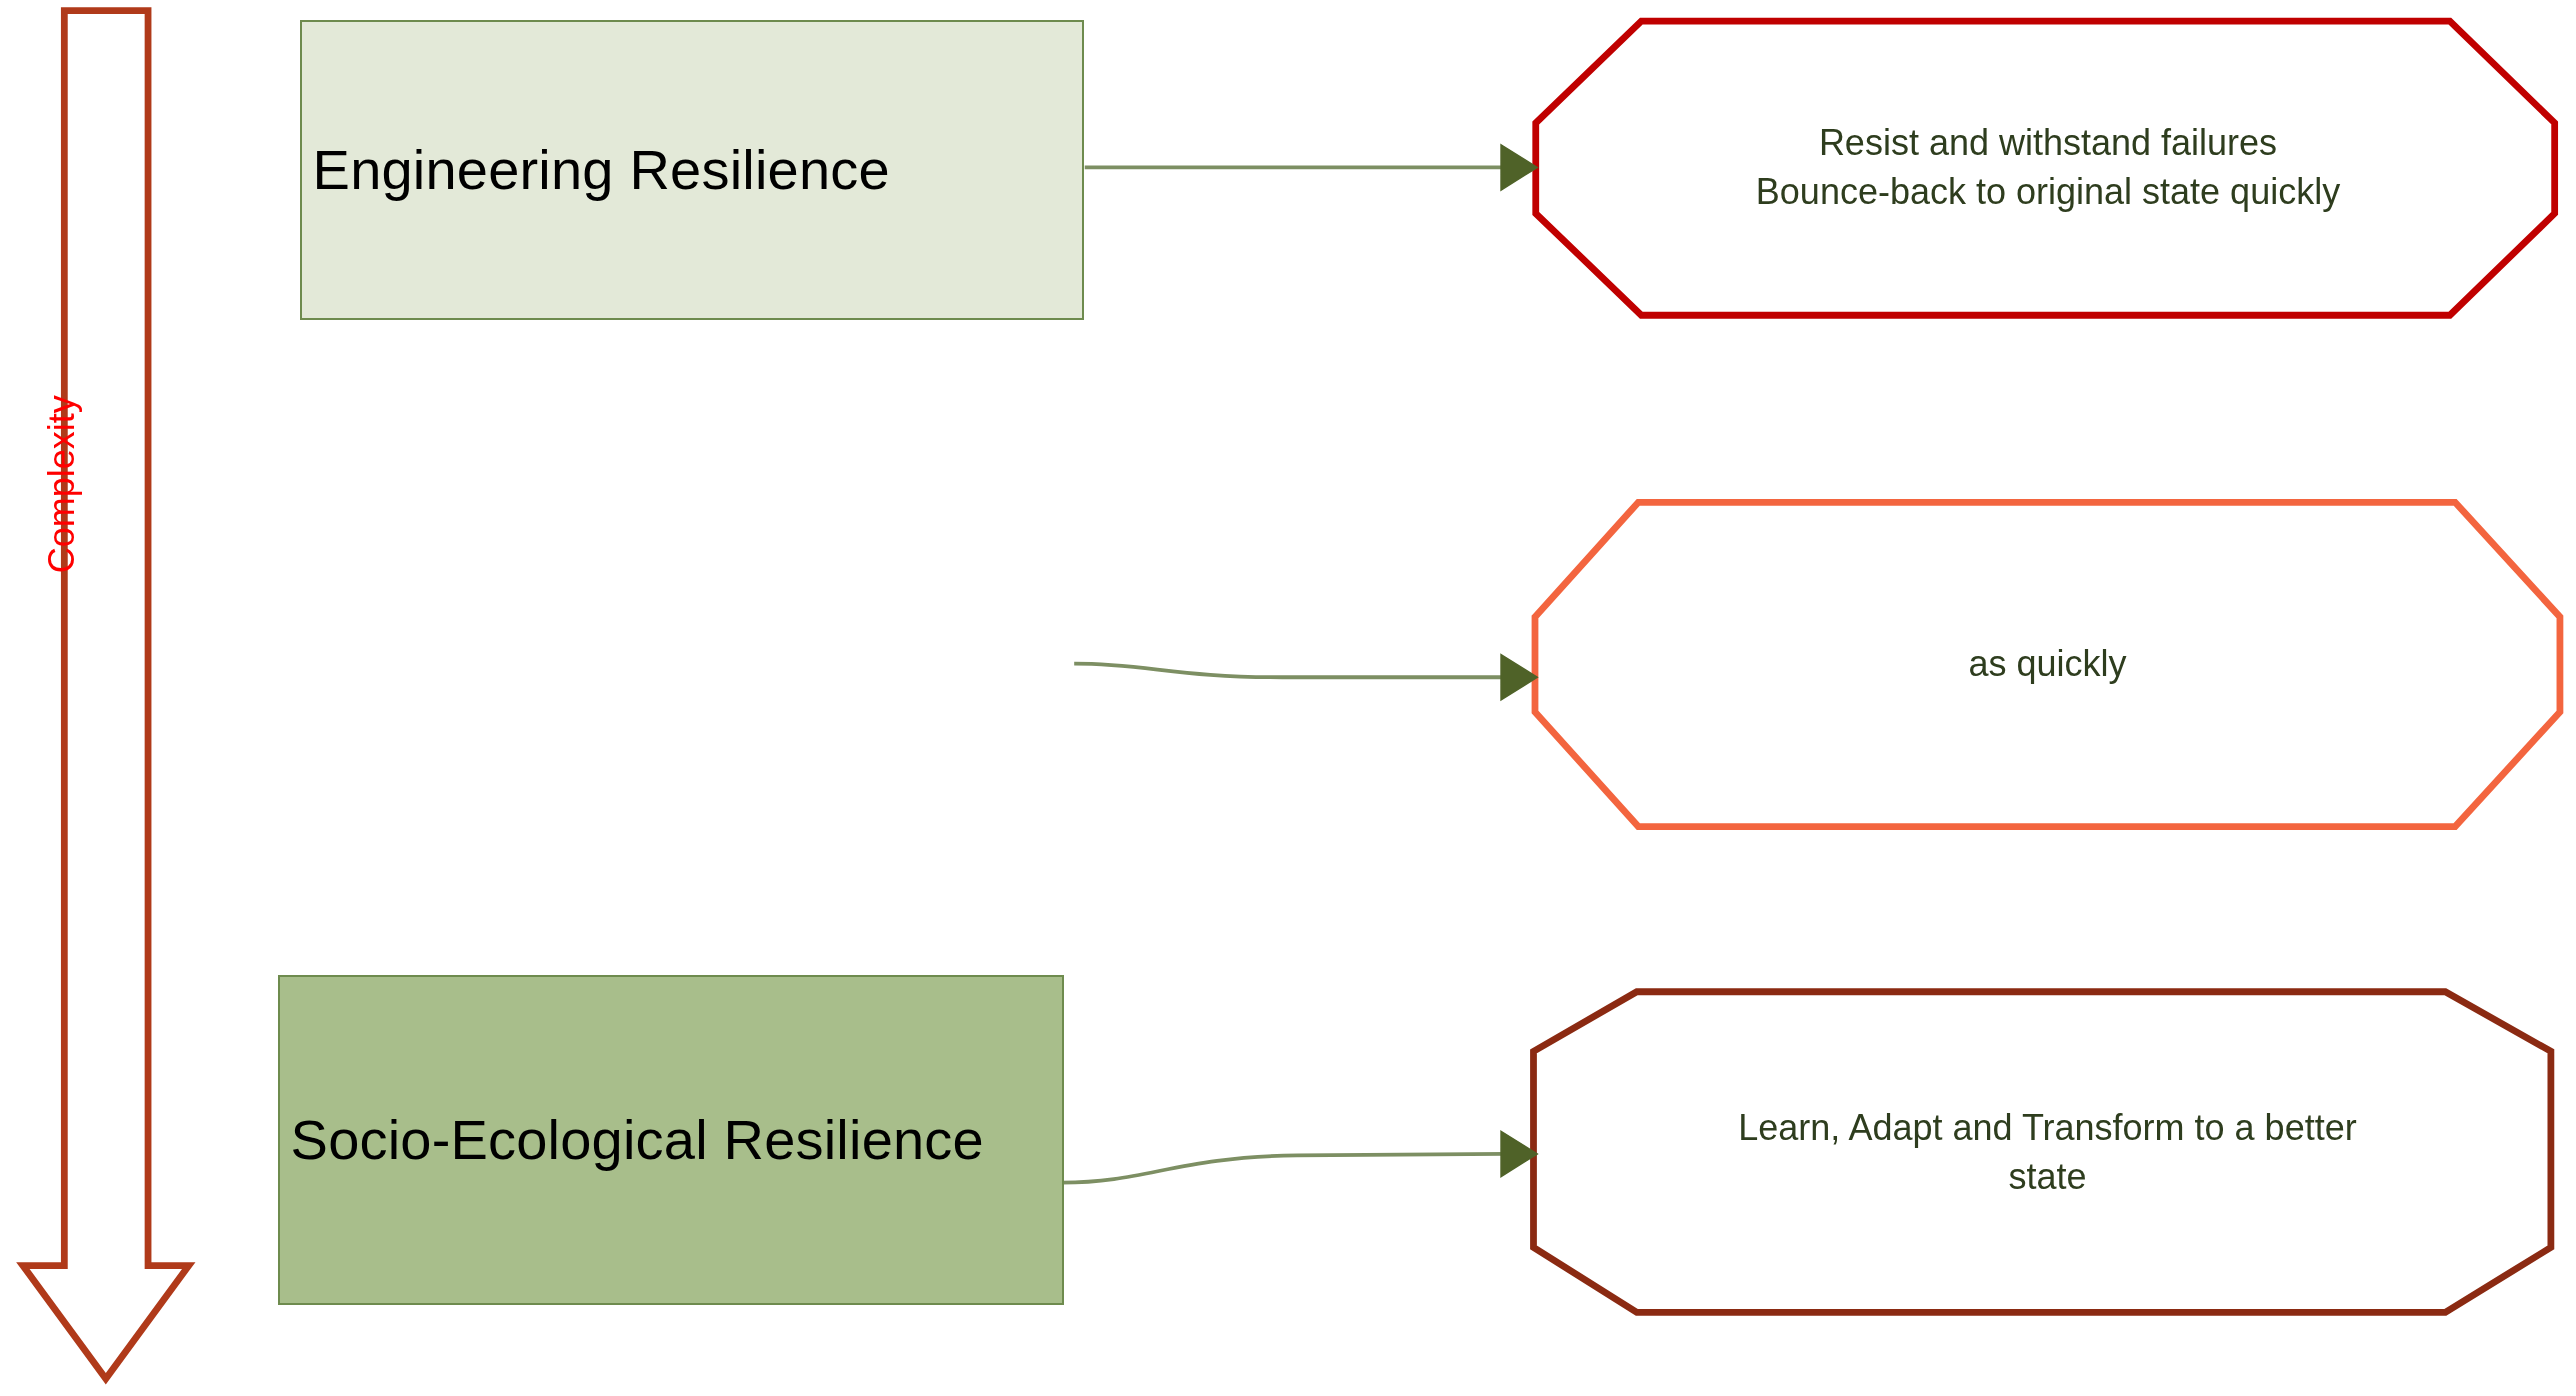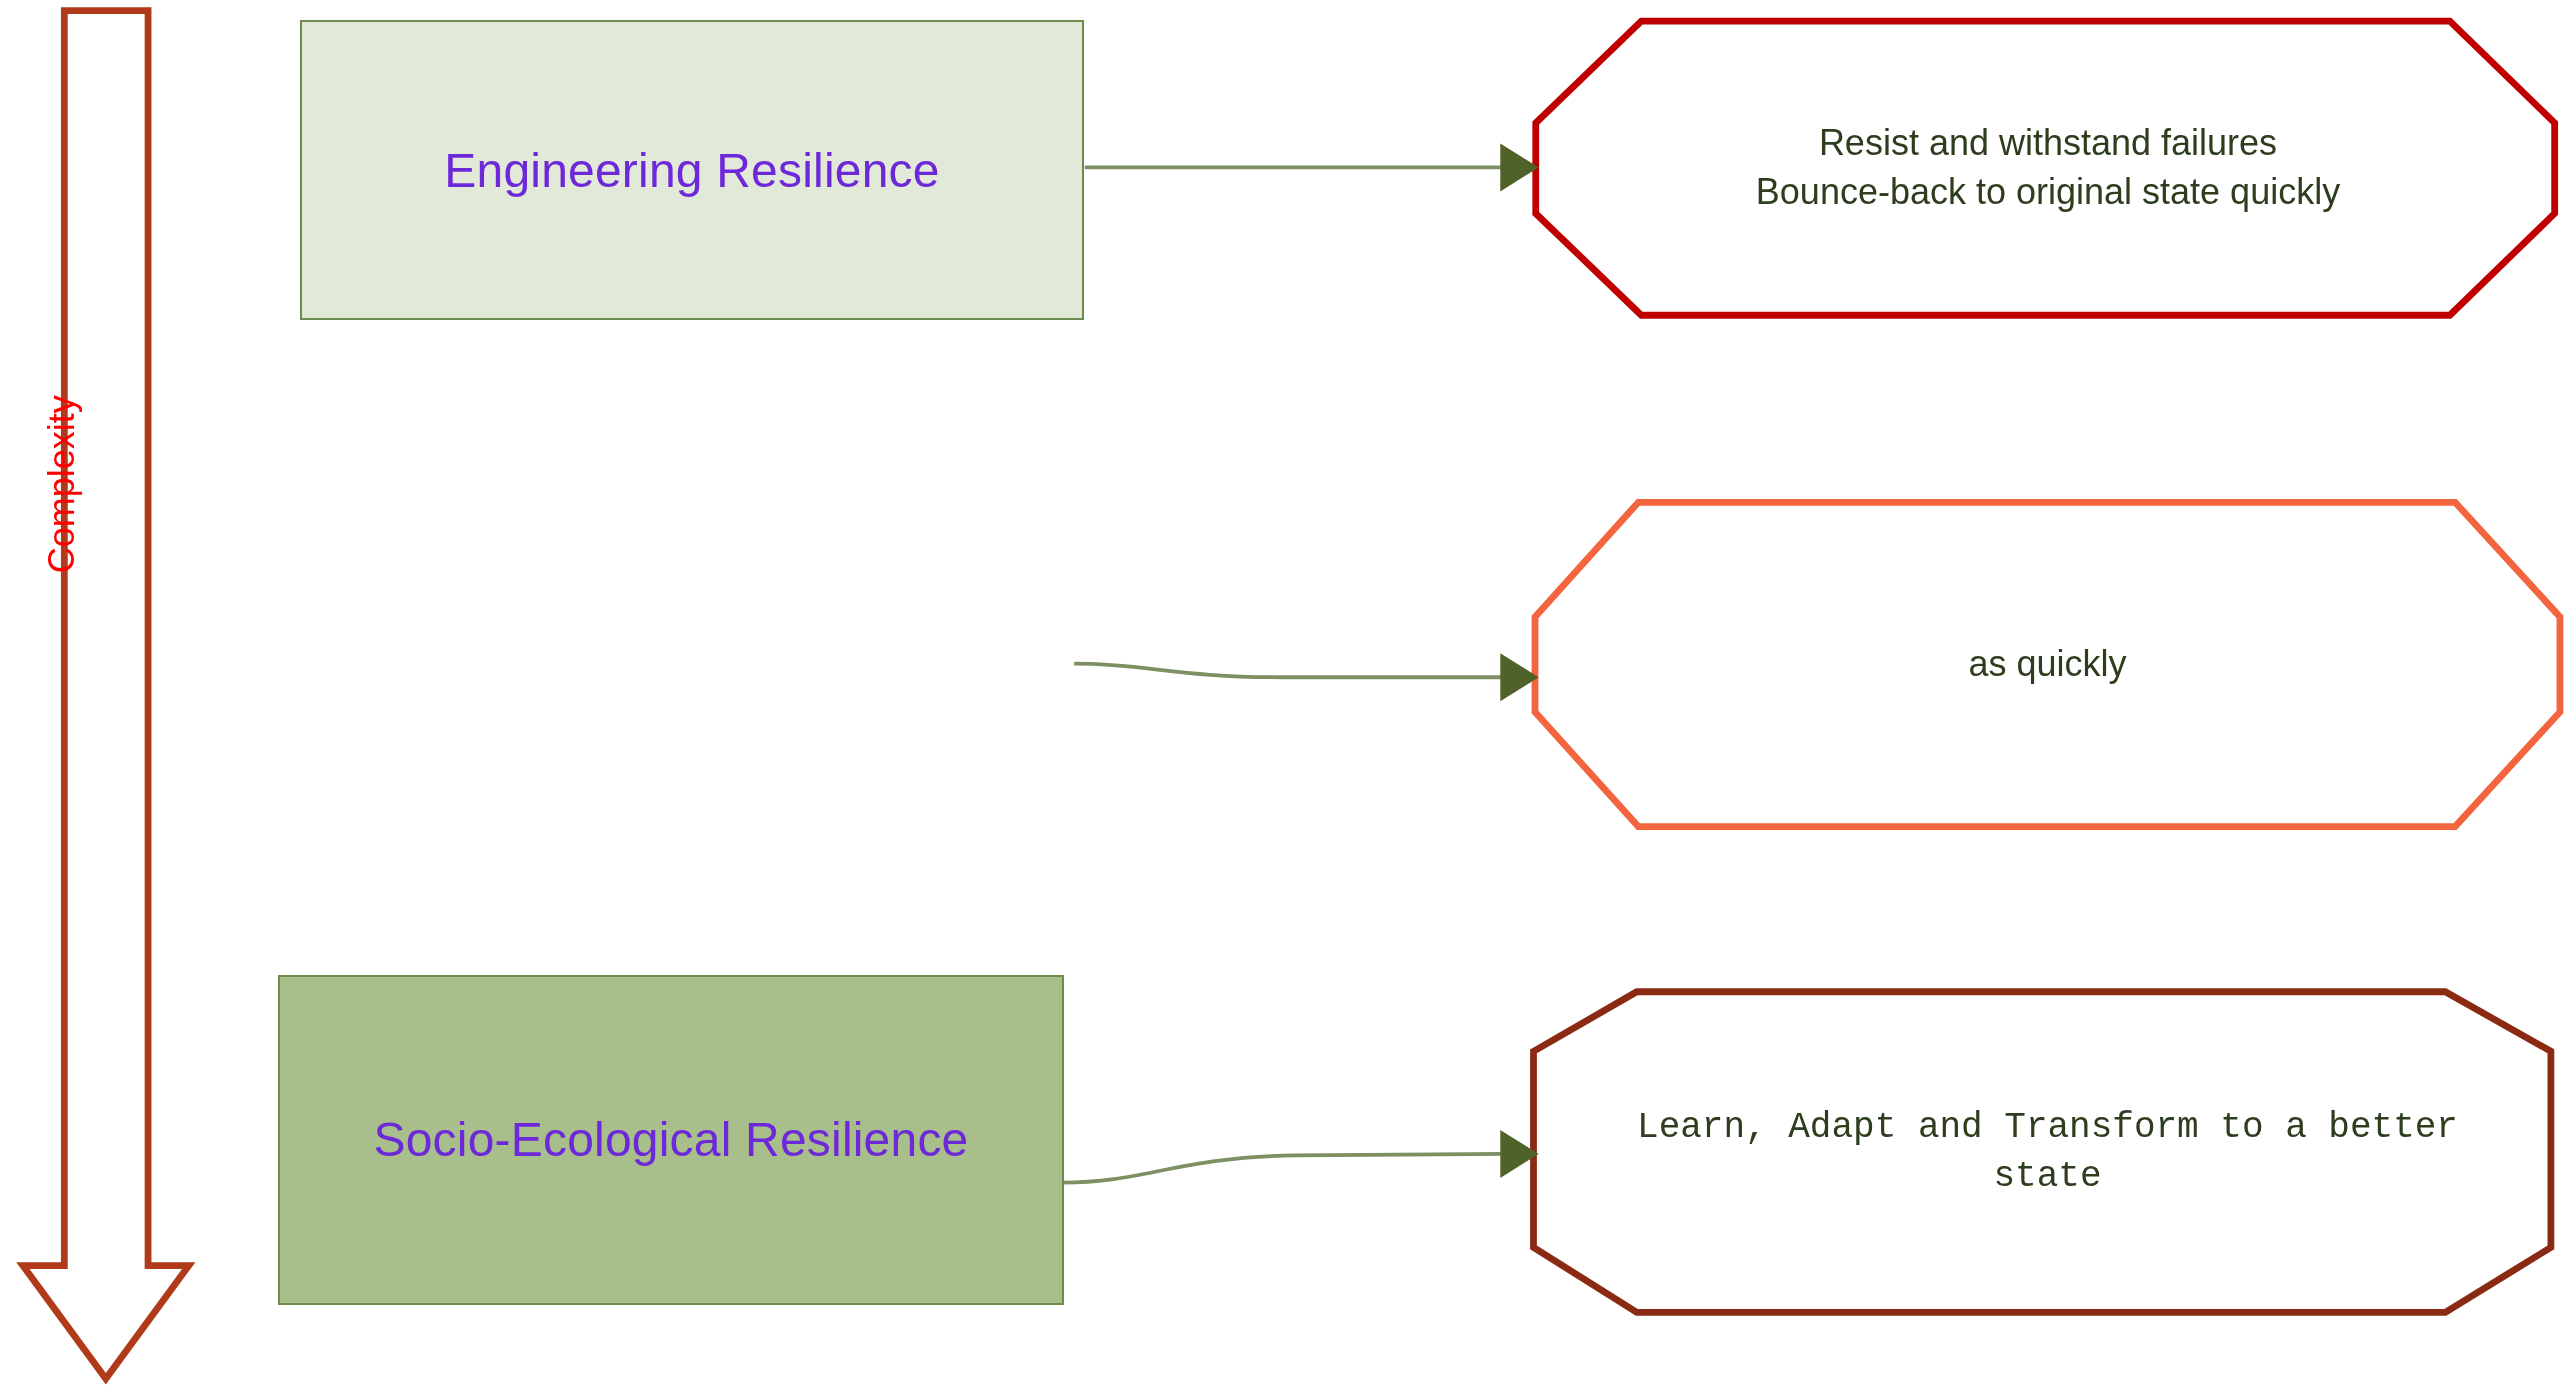--- a/index.html
+++ b/index.html
@@ -25,23 +25,23 @@
     height: 1396px;
     pointer-events: none;
   }
   .node-box {
     position: absolute;
     box-sizing: border-box;
     border: 2.3px solid #6E8B4E;
     display: flex;
     align-items: center;
     justify-content: center;
-    text-align: center;
-    color: #6d28d9;
-    font-size: 48px;
+    text-align: left;
+    color: #000000;
+    font-size: 56px;
     line-height: 1.15;
     letter-spacing: 0.2px;
   }
   .node-box .label {
     display: block;
     width: 100%;
     padding: 0 10.6px;
   }
   #box-engineering {
     left: 300px;  top: 20.4px;   width: 784px; height: 300px;
@@ -62,21 +62,21 @@
     align-items: center;
     justify-content: center;
     text-align: center;
     color: #2E3D1E;
     font-size: 36px;
     line-height: 1.35;
     pointer-events: none;
   }
   #oct-label-1 { left: 1599px; top: 21px;   width: 898px; height: 294px; }
   #oct-label-2 { left: 1595px; top: 502px;  width: 905px; height: 324px; }
-  #oct-label-3 { left: 1595px; top: 992px; width: 905px; height: 321px; font-family: Liberation Mono, monospace; }
+  #oct-label-3 { left: 1595px; top: 992px; width: 905px; height: 321px; }
   .oct-text { display: block; width: 100%; }
   #complexity-label {
     position: absolute;
     left: 39px;
     top: 528px;
     width: 302px;
     height: 45px;
     transform: rotate(-90deg);
     transform-origin: 22.6px 22.6px;
     color: #FF0000;

